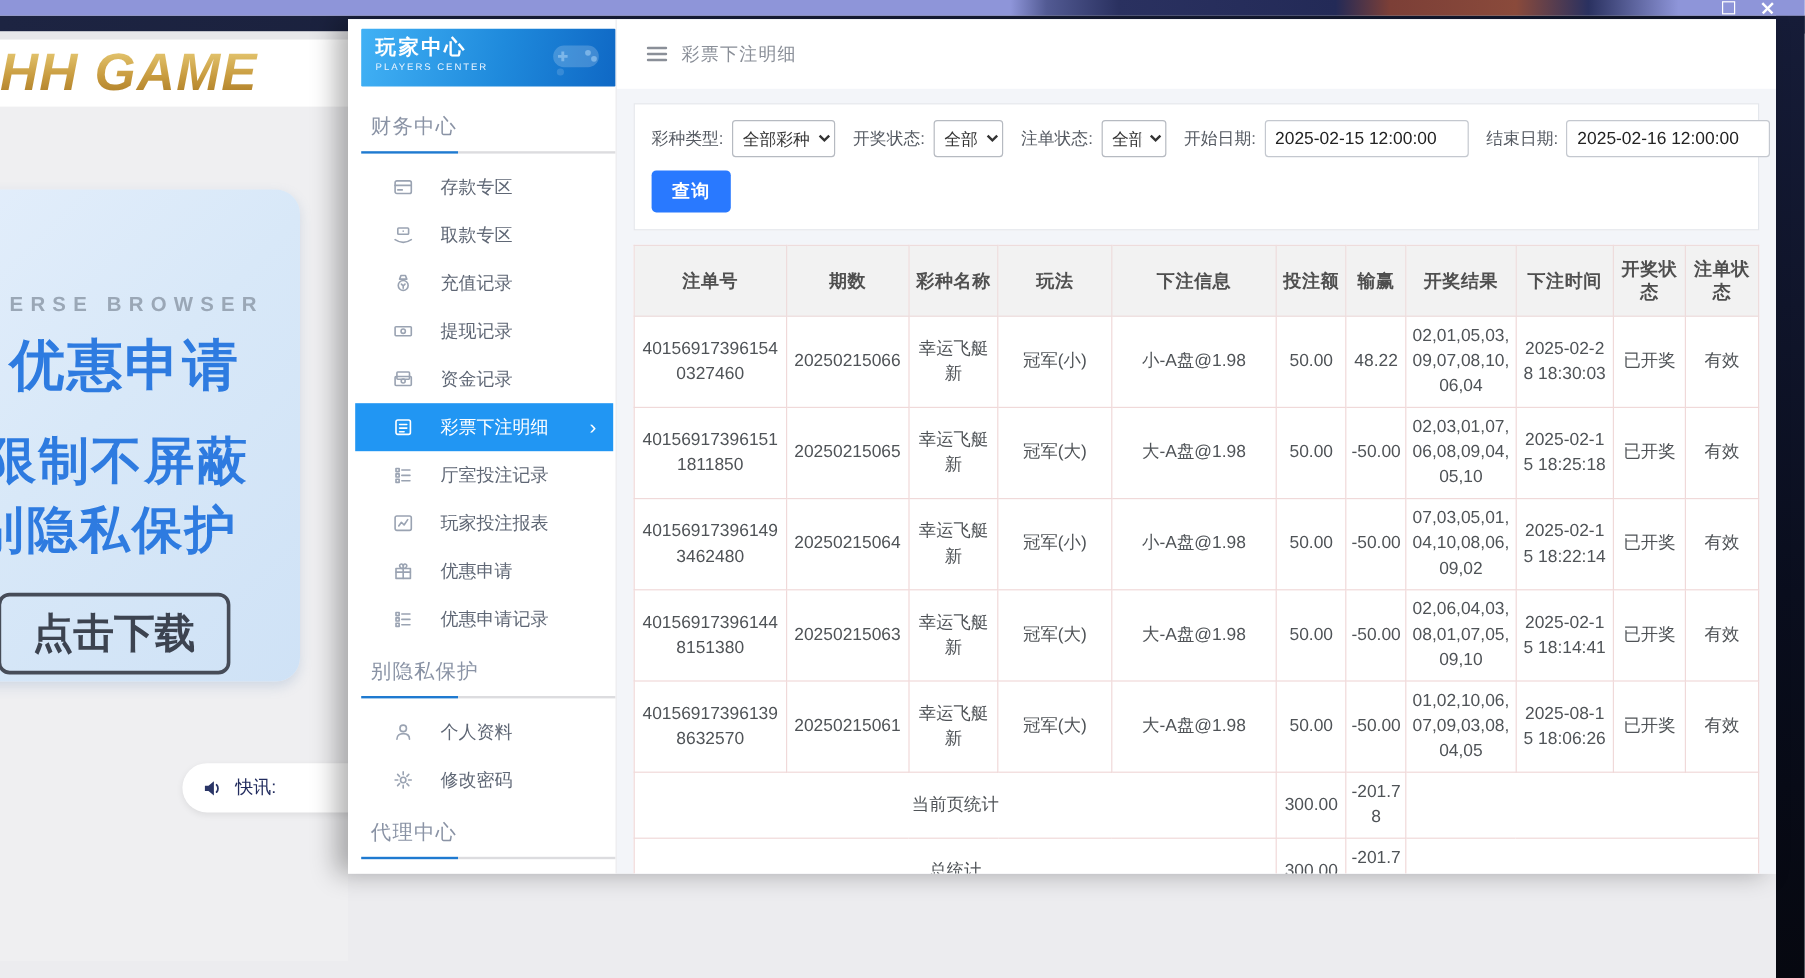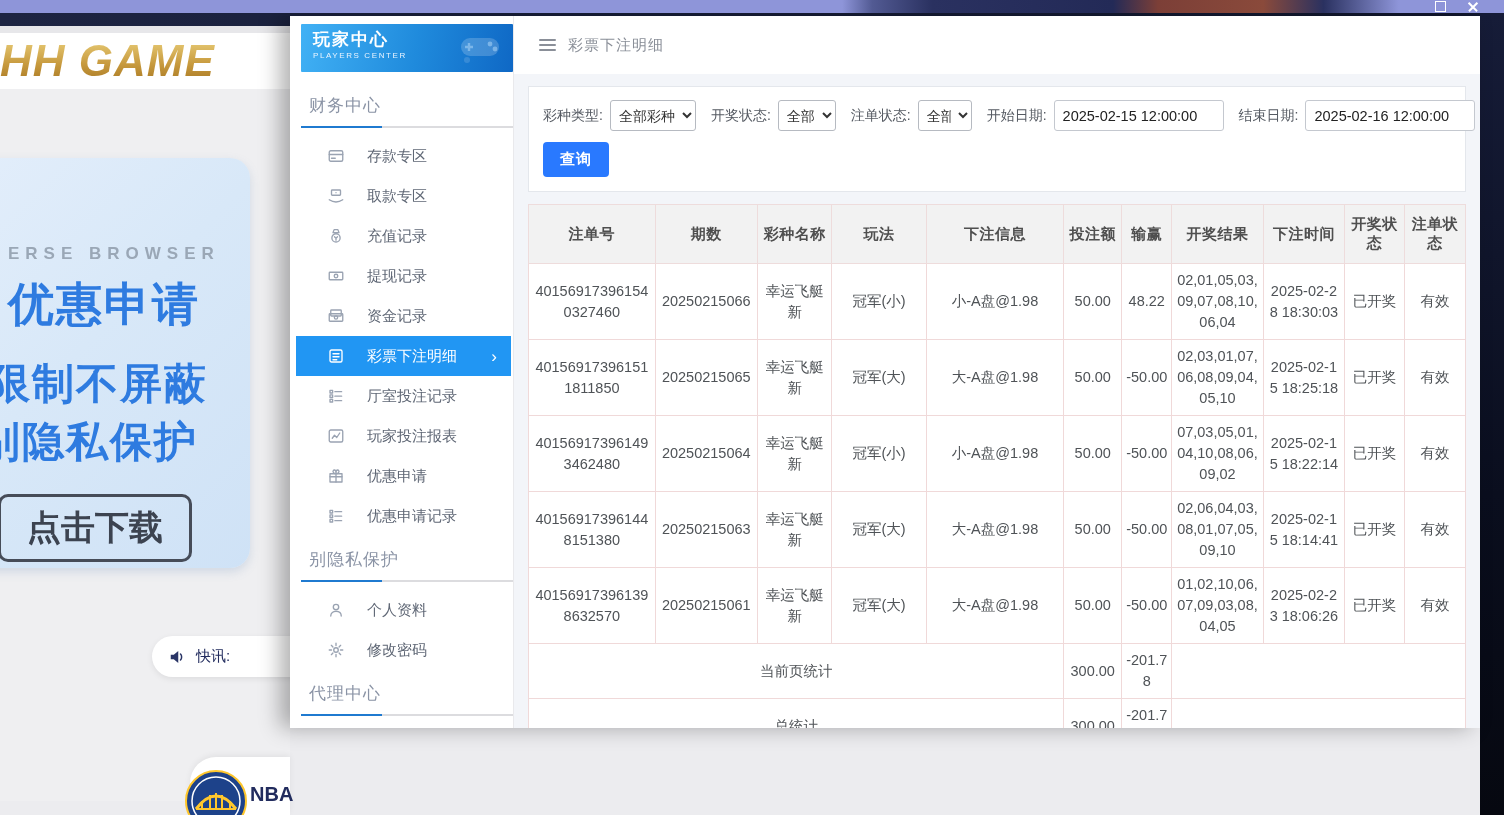--- a/index.html
+++ b/index.html
@@ -168,29 +168,20 @@
   </div>
 
   <div id="news-pill">
     <svg width="19" height="18" viewBox="0 0 24 24">
       <path d="M3 9v6h4l6 5V4L7 9z" fill="#2a3566"></path>
       <path d="M16 8c2 2 2 6 0 8" stroke="#2a3566" stroke-width="2" fill="none" stroke-linecap="round"></path>
     </svg>
     <span class="lbl">快讯:</span>
   </div>
 
-  <div id="nba-card">
-    <svg id="nba-logo" width="64" height="64" viewBox="0 0 64 64">
-      <circle cx="32" cy="32" r="30" fill="#1d428a" stroke="#ffc72c" stroke-width="2"></circle>
-      <circle cx="32" cy="32" r="24" fill="none" stroke="#ffffff" stroke-width="1.5"></circle>
-      <path d="M12 40 Q32 14 52 40" fill="none" stroke="#ffc72c" stroke-width="3"></path>
-      <path d="M18 40v-8M26 40v-14M32 40v-16M38 40v-14M46 40v-8M12 40h40" stroke="#ffc72c" stroke-width="2" fill="none"></path>
-    </svg>
-    <span class="lbl">NBA</span>
-  </div>
 </div>
 
 <div id="panel">
 
   <div id="sidebar">
     <div id="sidebar-header">
       <div class="t1">玩家中心</div>
       <div class="t2">PLAYERS CENTER</div>
       <svg class="pad-icon" width="46" height="34" viewBox="0 0 46 34">
         <rect x="4" y="8" width="38" height="18" rx="9" fill="#ffffff" opacity="0.35"></rect>
@@ -430,21 +421,21 @@
               </tr>
               <tr class="data-row">
                 <td>401569173961398632570</td>
                 <td>20250215061</td>
                 <td>幸运飞艇新</td>
                 <td>冠军(大)</td>
                 <td>大-A盘@1.98</td>
                 <td>50.00</td>
                 <td>-50.00</td>
                 <td>01,02,10,06,07,09,03,08,04,05</td>
-                <td>2025-02-23 18:06:26</td>
+                <td>2025-08-15 18:06:26</td>
                 <td>已开奖</td>
                 <td>有效</td>
               </tr>
               <tr class="summary-row">
                 <td colspan="5">当前页统计</td>
                 <td>300.00</td>
                 <td>-201.78</td>
                 <td colspan="4"></td>
               </tr>
               <tr class="summary-row">

